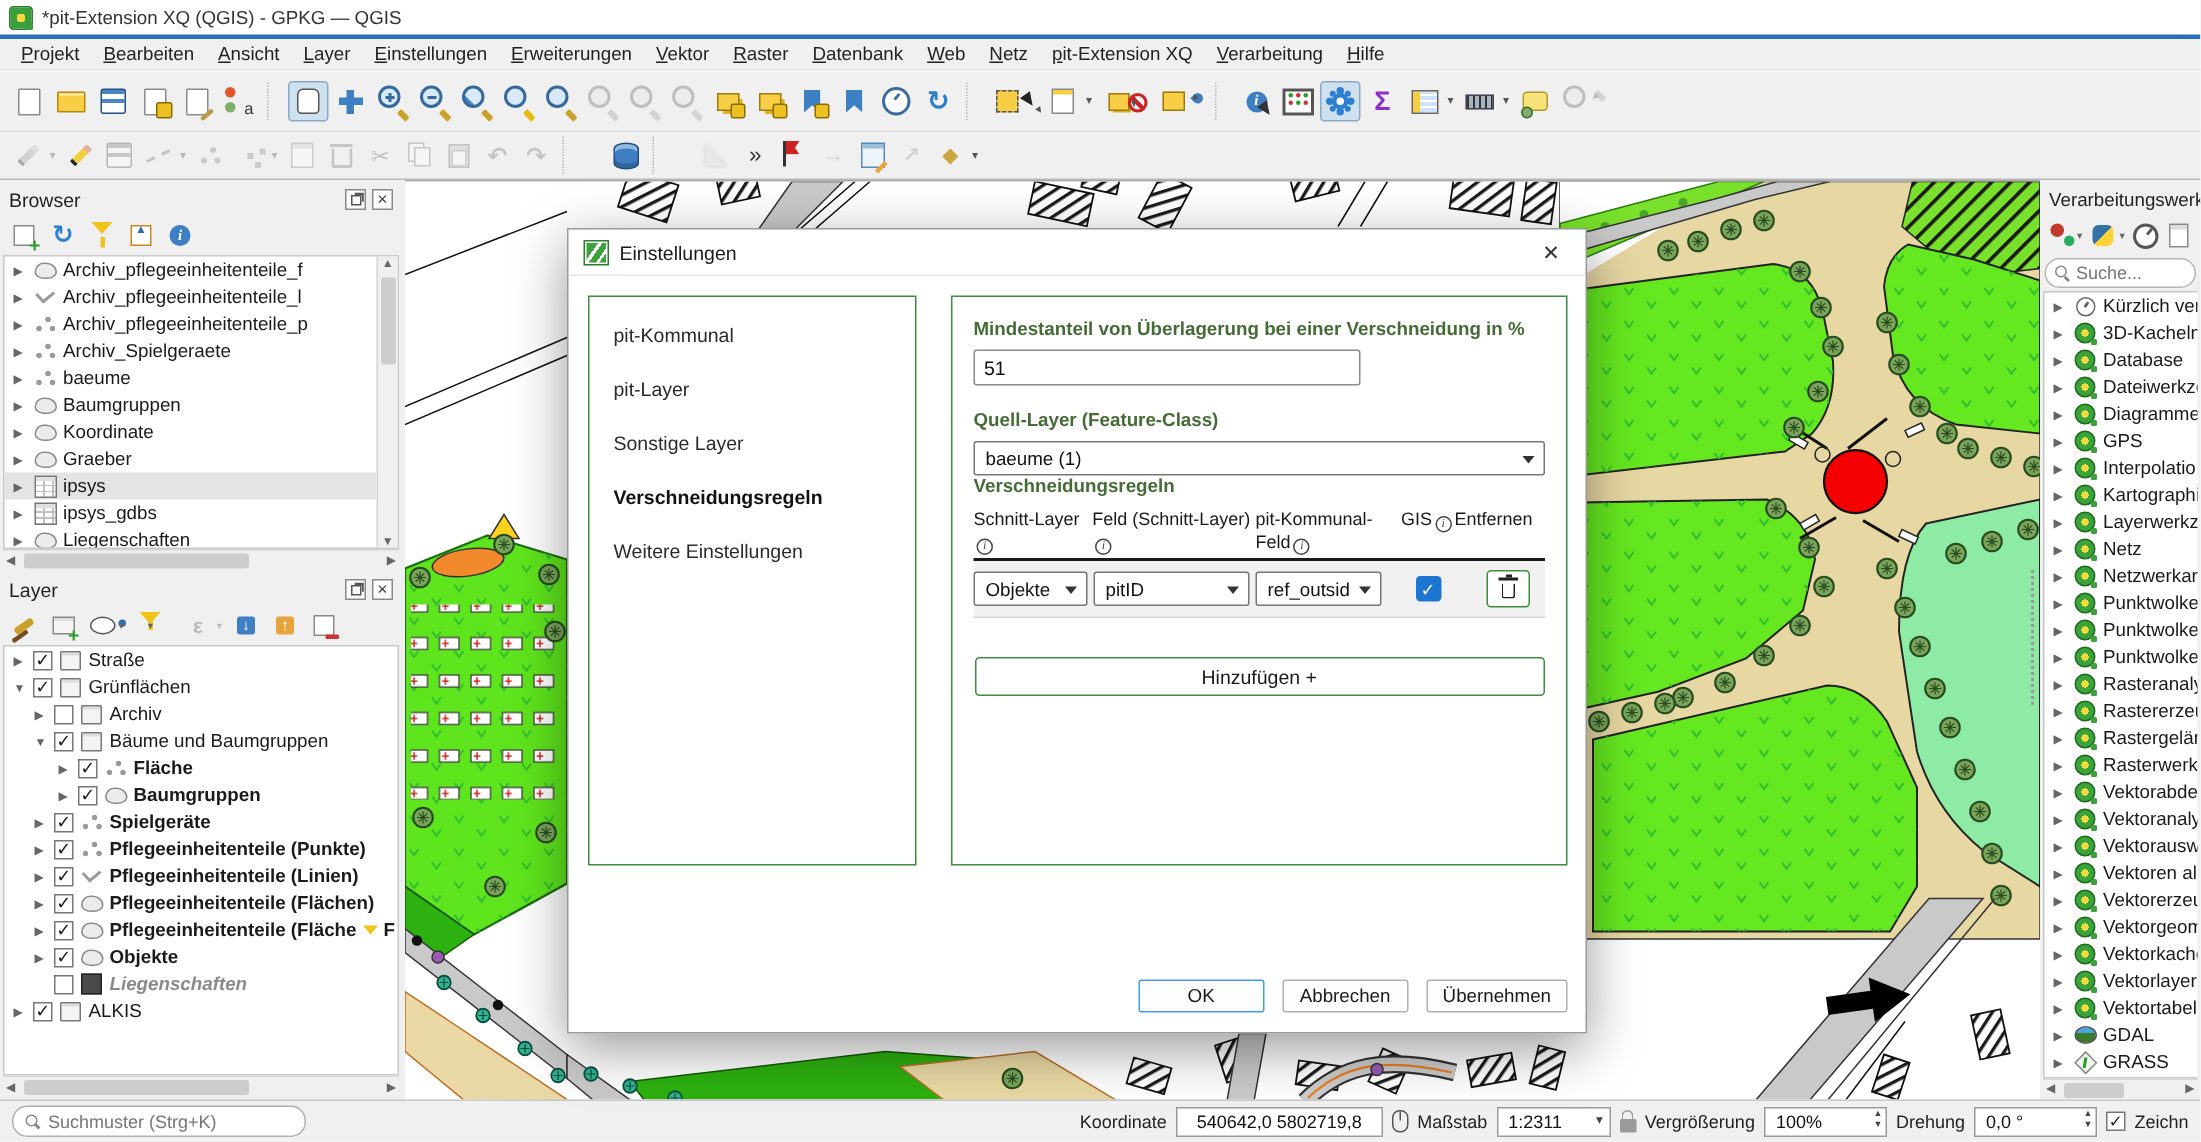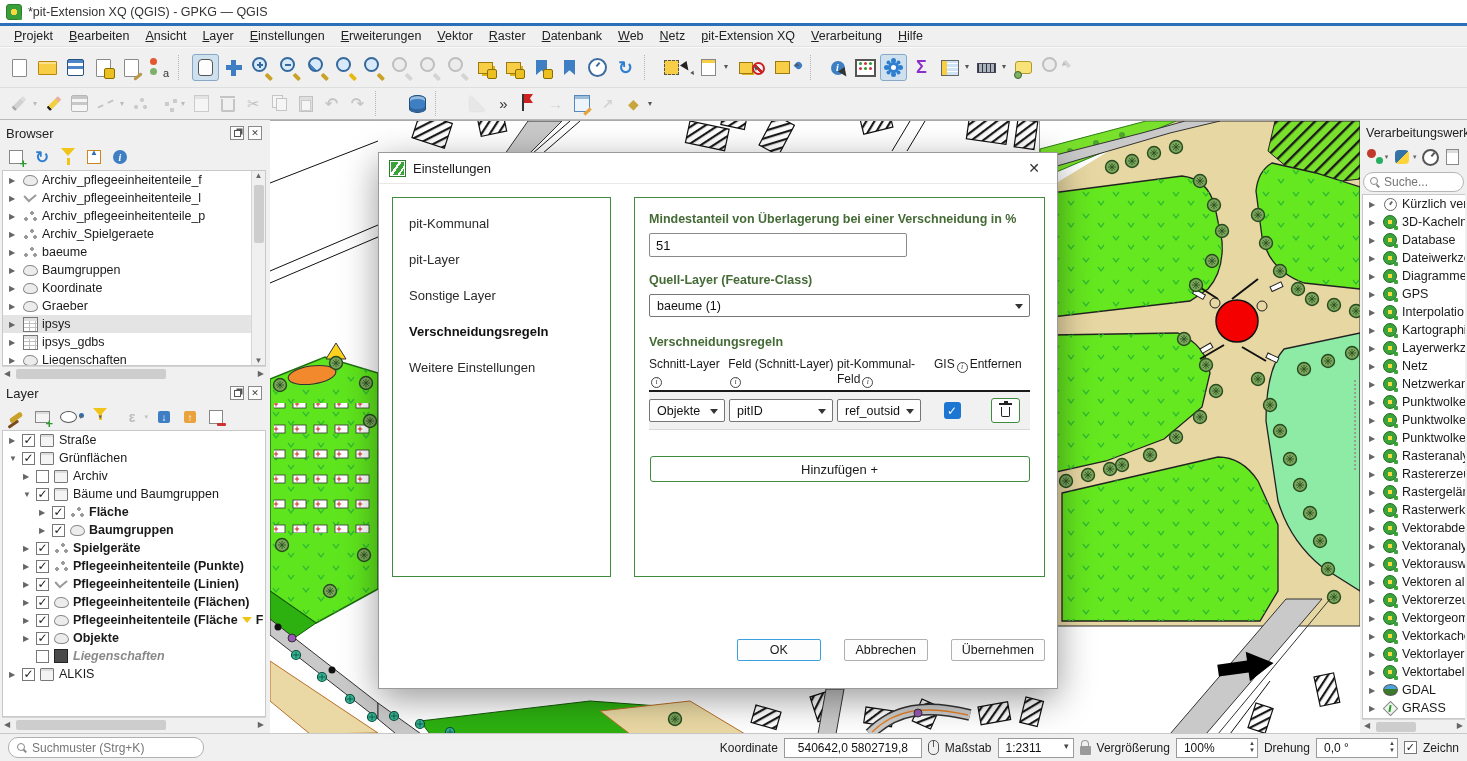--- a/index.html
+++ b/index.html
@@ -194,40 +194,40 @@
   .dlg-close{margin-left:auto;width:26px;height:24px;display:flex;align-items:center;justify-content:center;font-size:14px;color:#333}
   .dlg-body{flex:1;position:relative}
   .dlg-nav{position:absolute;left:13px;top:13px;width:219px;bottom:62px;border:1px solid #3f8c3f;padding:18px 16px}
   .nav-item{font-size:13px;color:#2a2a2a;margin-bottom:21px;cursor:default}
   .nav-item.active{font-weight:bold;color:#111}
   .dlg-content{position:absolute;left:255px;top:13px;right:12px;bottom:62px;border:1px solid #3f8c3f;padding:14px 14px}
   .field-label{font-weight:bold;font-size:12.5px;color:#456b36;margin-bottom:7px}
   .text-input{width:258px;height:24px;border:1px solid #8a8a8a;border-radius:2px;font-size:13px;padding:0 6px;display:flex;align-items:center;margin-bottom:16px;color:#111}
   .select{border:1px solid #767676;border-radius:2px;background:#fff;height:23px;display:flex;align-items:center;padding:0 20px 0 7px;position:relative;font-size:12.5px;color:#111}
   .select::after{content:'';position:absolute;right:6px;top:9px;border:4px solid transparent;border-top:5px solid #333}
-  .src-select{width:100%;margin-bottom:18px}
+  .src-select{width:100%;}
   .rules-heading{font-weight:bold;font-size:12.5px;color:#456b36;margin-bottom:8px}
   .rule-table{width:100%}
   .thead{display:flex;border-bottom:2px solid #1a1a1a;padding-bottom:3px}
   .th{font-size:12px;color:#1a1a1a;line-height:1.25}
   .th .info-badge{display:none;width:11px;height:11px;border:1px solid #444;border-radius:50%;font-size:8px;color:#444;align-items:center;justify-content:center;margin-left:2px;position:relative;top:1px}
   .th .info-badge.show{display:inline-flex}
   .th .info-badge::before{content:'i';font-style:italic;font-family:"Liberation Serif",serif}
   .w1{width:80px}.w2{width:110px}.w3{width:98px}.w4{width:36px}.w5{width:61px;text-align:left}
   .rule-row{display:flex;align-items:center;background:#f1f1f1;border-bottom:1px solid #d8d8d8;padding:6px 0}
   .sel1{width:76px;margin-right:4px}.sel2{width:104px;margin-right:4px}.sel3{width:84px}
   .gis-cell{width:46px;display:flex;justify-content:center;margin-left:8px}
   .gis-cb{width:17px;height:17px;background:#1c76d2;border-radius:3px;display:flex;align-items:center;justify-content:center}
   .gis-cb::before{content:'✓';color:#fff;font-weight:bold;font-size:12px}
   .trash-btn{width:29px;height:25px;border:1px solid #3f8c3f;border-radius:3px;background:#fff;display:flex;align-items:center;justify-content:center;position:relative;margin-left:16px}
   .tr-bin{width:9px;height:10px;border:1.8px solid #222;border-top:none;border-radius:0 0 2px 2px;position:relative;margin-top:3px}
   .tr-bin::before{content:'';position:absolute;top:-4px;left:-3.3px;width:13px;height:2px;background:#222}
   .tr-bin::after{content:'';position:absolute;top:-6px;left:2px;width:4px;height:2px;background:#222}
   .add-btn{margin:26px auto 0;width:380px;height:26px;border:1px solid #3f8c3f;border-radius:3px;background:#fff;font-size:13px;color:#1a1a1a;display:flex;align-items:center;justify-content:center}
-  .dlg-footer{height:49px;display:flex;align-items:flex-start;justify-content:flex-end;gap:23px;padding:0 12px}
+  .dlg-footer{height:49px;display:flex;align-items:center;justify-content:flex-end;gap:12px;padding:0 12px}
   .dlg-btn{height:22px;min-width:84px;padding:0 10px;border:1px solid #b0b0b0;background:#fdfdfd;font-size:12.5px;color:#1a1a1a;display:flex;align-items:center;justify-content:center;border-radius:2px;font-family:"Liberation Sans",sans-serif}
   .dlg-btn.primary{border-color:#3da0e3}
 
   
   .statusbar{position:absolute;left:0;bottom:0;width:1467px;height:28px;background:#f0f0f0;border-top:1px solid #c8c8c8;display:flex;align-items:center;padding:0 8px;gap:8px;font-size:12px;color:#222}
   .sb-search{width:196px;height:21px;background:#fff;border:1px solid #b0b0b0;border-radius:10px;display:flex;align-items:center;gap:5px;padding:0 8px}
   .sb-search input{border:none;outline:none;width:100%;font-size:12px;color:#555;background:transparent;font-family:"Liberation Sans",sans-serif}
   .sb-right{margin-left:auto;display:flex;align-items:center;gap:6px;white-space:nowrap}
   .sb-box{background:#fff;border:1px solid #9a9a9a;height:20px;display:flex;align-items:center;padding:0 7px;font-size:12px;color:#111}
   .coord-box{width:138px;justify-content:center}

